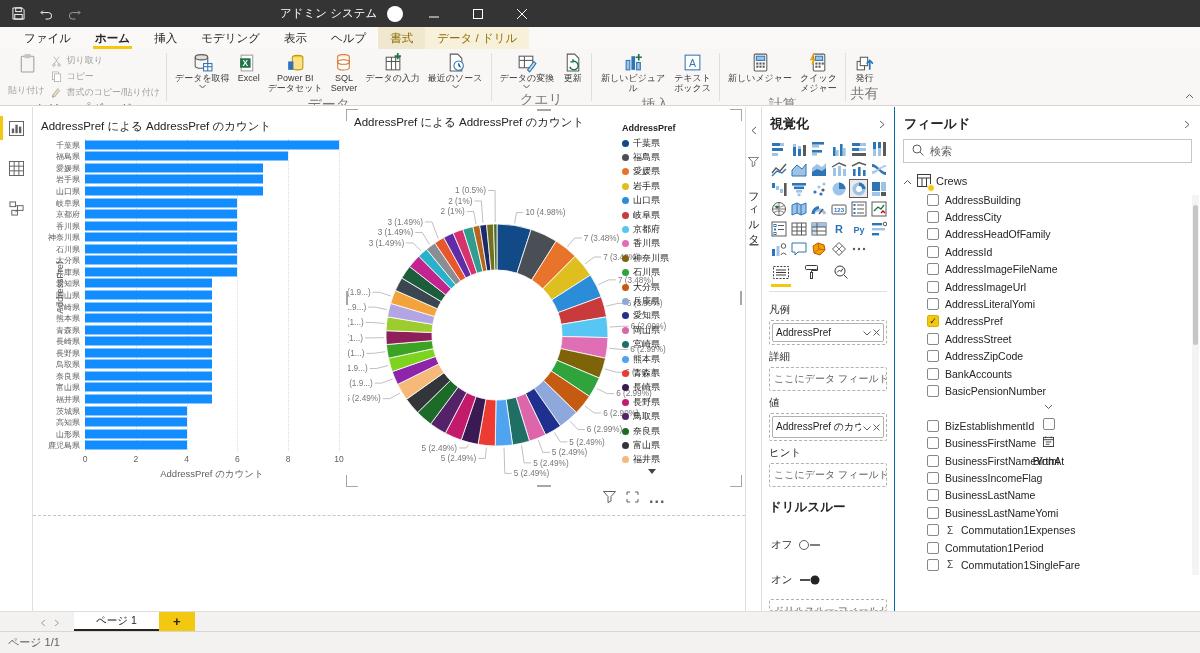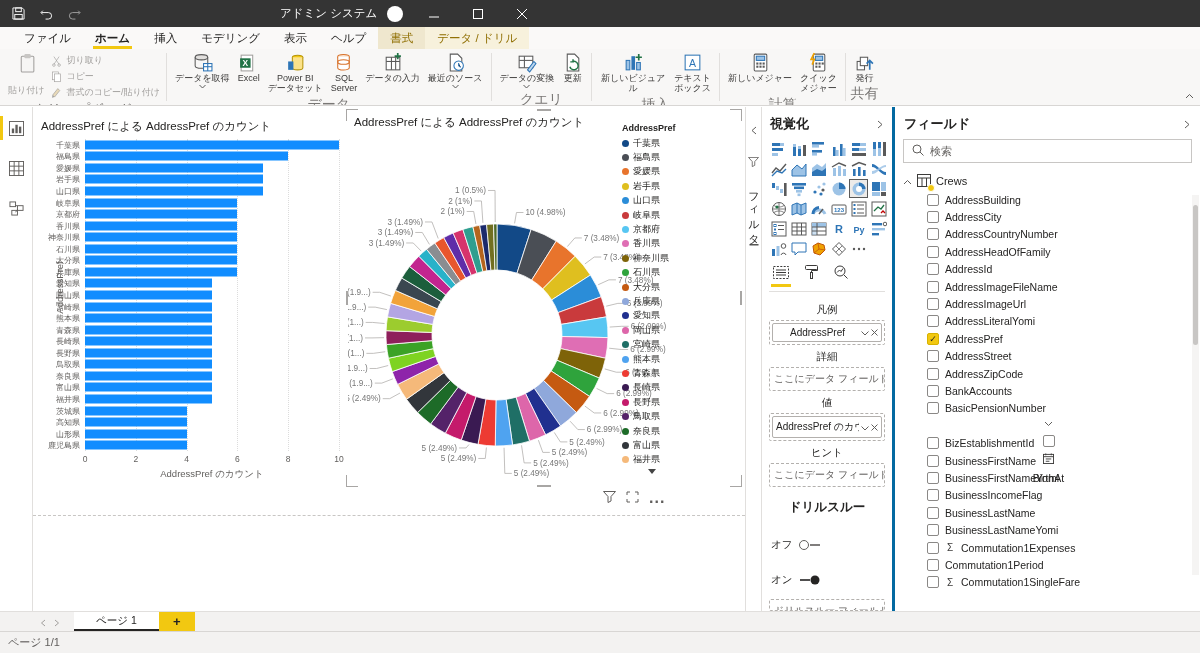--- a/index.html
+++ b/index.html
@@ -92,22 +92,22 @@
   .h-left { left:-2px; top:50%; height:14px; width:2px; margin-top:-7px; }
   .h-right { right:-2px; top:50%; height:14px; width:2px; margin-top:-7px; }
   .visual-toolbar { position:absolute; left:570px; top:382px; display:flex; gap:10px; align-items:center; color:#605E5C; }
 
   
   .filter-strip { width:17px; border-left:1px solid #E1DFDD; border-right:1px solid #E1DFDD;
     background:#fff; display:flex; flex-direction:column; align-items:center; padding-top:14px; gap:14px; }
   .filter-vtext { writing-mode:vertical-rl; font-size:11px; color:#252423; letter-spacing:1px; }
 
   
-  .viz-panel { width:133px; background:#fff; border-right:3px solid #0369a1; overflow:hidden;
-    display:flex; flex-direction:column; padding:6px 7px 0 7px;text-align:center; }
+  .viz-panel { width:133px; background:#fff; border-right:1px solid #0369a1; overflow:hidden;
+    display:flex; flex-direction:column; padding:6px 7px 0 7px; }
   .panel-header { display:flex; justify-content:space-between; align-items:center;
     font-size:13px; font-weight:bold; color:#252423; padding:2px 1px 6px 1px; }
   .panel-header .chev { font-weight:normal; color:#605E5C; }
   .viz-gallery { display:grid; grid-template-columns:repeat(6,1fr); gap:1px 1px; }
   .gcell { width:19px; height:19px; display:flex; align-items:center; justify-content:center; border:1px solid transparent; }
   .gcell.selected { border-color:#5A5A5A; background:#EDEBE9; }
   .viz-tabs { display:flex; gap:16px; padding:7px 4px 4px 4px; border-bottom:1px solid #E1DFDD; margin-bottom:6px; }
   .viz-tab { position:relative; padding-bottom:4px; }
   .viz-tab.active::after { content:""; position:absolute; left:-2px; right:-2px; bottom:0; height:3px; background:#F2C811; }
   .well-label { font-size:10.5px; color:#252423; margin:5px 0 3px 0; }
@@ -1188,24 +1188,20 @@
           <div class="field-row">
             <span class="checkbox"></span>
             <span>AddressBuilding</span>
           </div>
           <div class="field-row">
             <span class="checkbox"></span>
             <span>AddressCity</span>
           </div>
           <div class="field-row">
             <span class="checkbox"></span>
-            <span>AddressCountryNumber</span>
-          </div>
-          <div class="field-row">
-            <span class="checkbox"></span>
             <span>AddressHeadOfFamily</span>
           </div>
           <div class="field-row">
             <span class="checkbox"></span>
             <span>AddressId</span>
           </div>
           <div class="field-row">
             <span class="checkbox"></span>
             <span>AddressImageFileName</span>
           </div>

